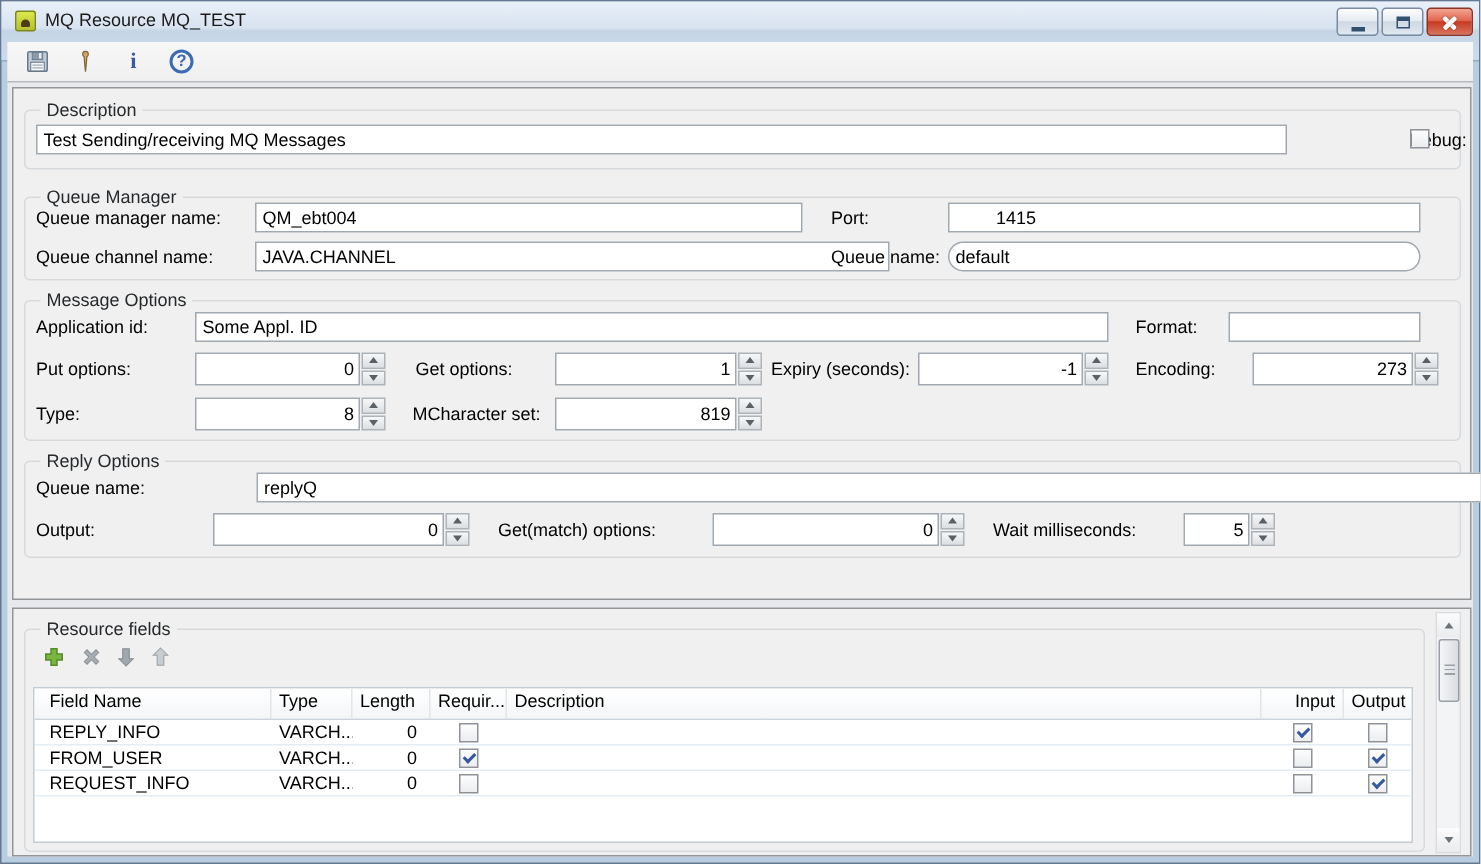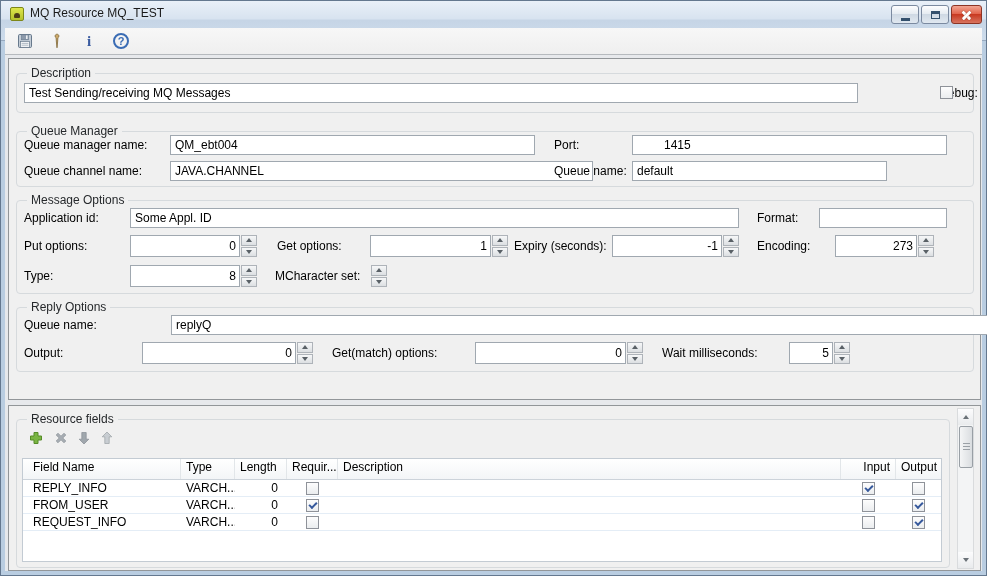--- a/index.html
+++ b/index.html
@@ -170,21 +170,21 @@
       <div class="grp" style="left:7px;top:72px;width:958px;height:56px">
         <span class="grp-label">Queue Manager</span>
       </div>
       <span class="lbl" style="left:15px;top:76px">Queue manager name:</span>
       <input class="tb" style="left: 161px; top: 76px; width: 365px;" value="QM_ebt004">
       <span class="lbl" style="left:545px;top:76px">Port:</span>
       <input class="tb" style="left: 623px; top: 76px; width: 315px; padding-left: 31px;" value="1415">
       <span class="lbl" style="left:15px;top:102px">Queue channel name:</span>
       <input class="tb" style="left: 161px; top: 102px; width: 423px;" value="JAVA.CHANNEL">
       <span class="lbl" style="left:545px;top:102px">Queue name:</span>
-      <input class="tb" style="left: 623px; top: 102px; width: 255px;" value="default">
+      <input class="tb" style="left: 623px; top: 102px; width: 315px; border-radius: 10px;" value="default">
 
       <div class="grp" style="left:7px;top:141px;width:958px;height:94px">
         <span class="grp-label">Message Options</span>
       </div>
       <span class="lbl" style="left:15px;top:149px">Application id:</span>
       <input class="tb" style="left: 121px; top: 149px; width: 609px;" value="Some Appl. ID">
       <span class="lbl" style="left:748px;top:149px">Format:</span>
       <input class="tb" style="left: 810px; top: 149px; width: 128px;" value="">
 
       <span class="lbl lh22" style="left:15px;top:176px">Put options:</span>
@@ -205,38 +205,39 @@
       </div>
       <span class="lbl lh22" style="left:505px;top:176px">Expiry (seconds):</span>
       <div class="spin" style="left:603px;top:176px;width:127px">
         <div class="spin-field">-1</div>
         <div class="spin-btns">
             <div class="spin-btn up"></div>
             <div class="spin-btn down"></div>
           </div>
       </div>
       <span class="lbl lh22" style="left:748px;top:176px">Encoding:</span>
-      <div class="spin" style="left:826px;top:176px;width:99px">
+      <div class="spin" style="left:826px;top:176px;width:124px">
         <div class="spin-field">273</div>
         <div class="spin-btns">
             <div class="spin-btn up"></div>
             <div class="spin-btn down"></div>
           </div>
       </div>
 
       <span class="lbl lh22" style="left:15px;top:206px">Type:</span>
       <div class="spin" style="left:121px;top:206px;width:127px">
         <div class="spin-field">8</div>
         <div class="spin-btns">
             <div class="spin-btn up"></div>
             <div class="spin-btn down"></div>
           </div>
       </div>
       <span class="lbl lh22" style="left:266px;top:206px">MCharacter set:</span>
       <div class="spin" style="left:361px;top:206px;width:138px">
+        <div class="spin-field">819</div>
         <div class="spin-btns">
             <div class="spin-btn up"></div>
             <div class="spin-btn down"></div>
           </div>
       </div>
 
       <div class="grp" style="left:7px;top:248px;width:958px;height:65px">
         <span class="grp-label">Reply Options</span>
       </div>
       <span class="lbl" style="left:15px;top:256px">Queue name:</span>

